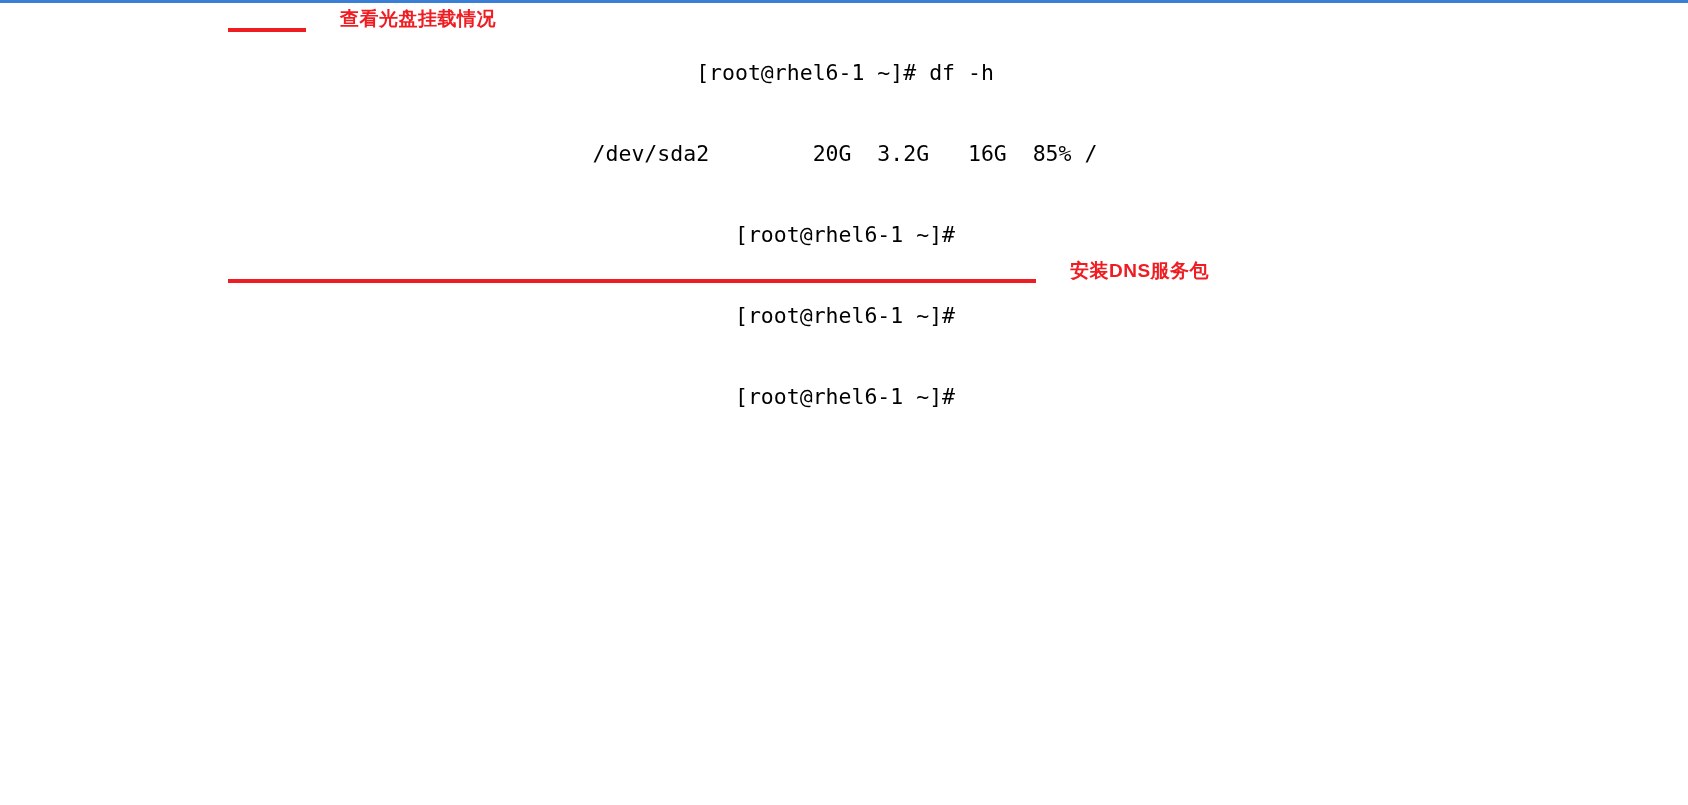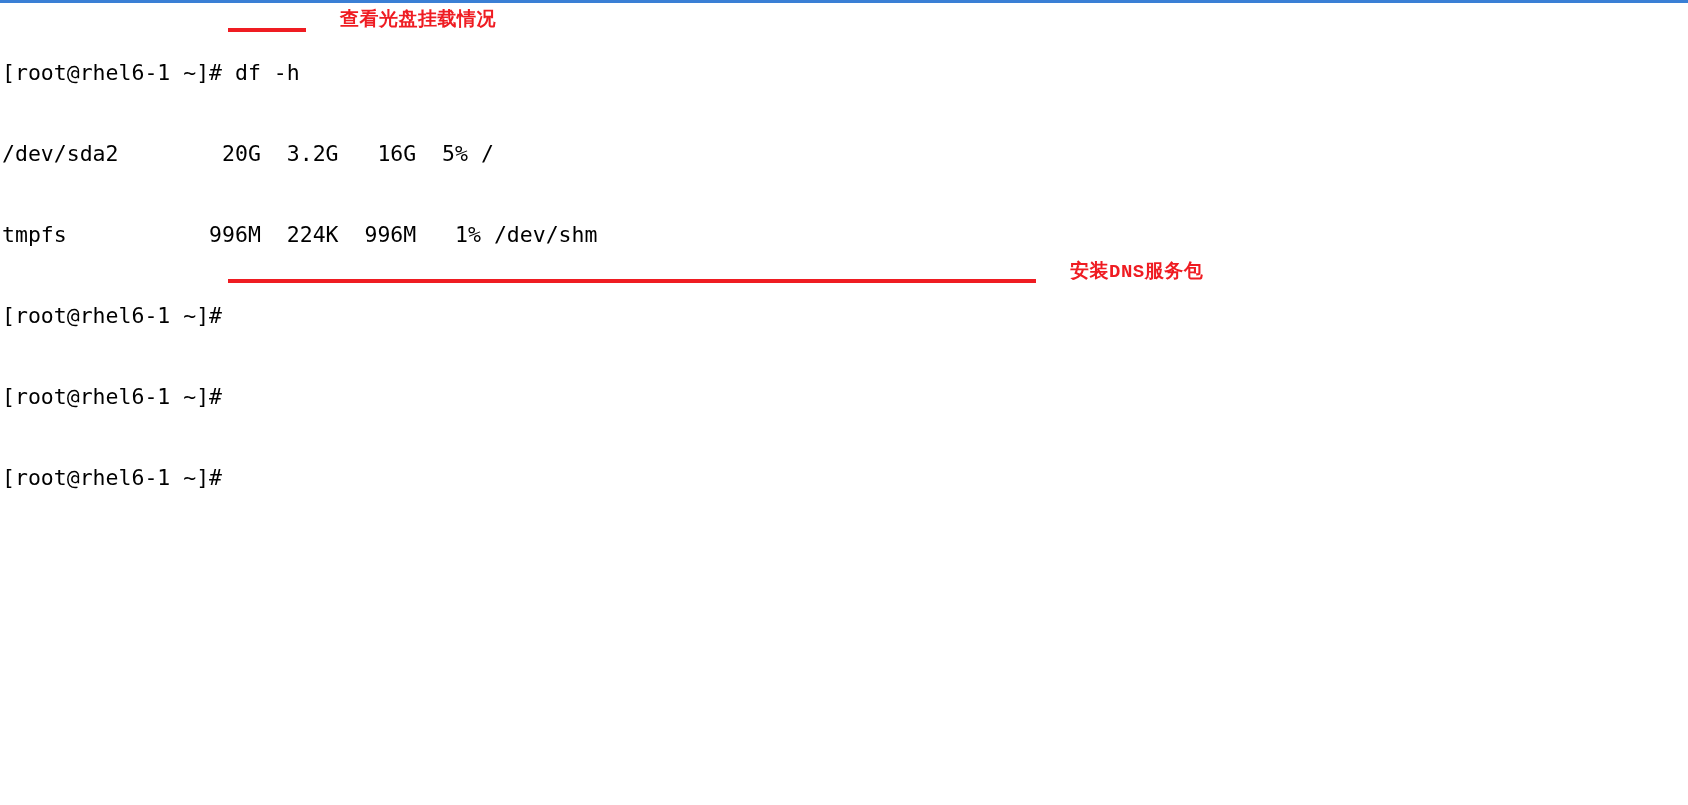--- a/index.html
+++ b/index.html
@@ -32,33 +32,34 @@
     width: 1688px;
     height: 802px;
     background: #ffffff;
     color: #000000;
     font-family: "DejaVu Sans Mono", "Liberation Mono", monospace;
     font-size: 21.5px;
     line-height: 27px;
     white-space: pre;
     padding: 2px 0 0 2px;
     box-sizing: border-box;
+    text-align: center;
   }
 
   .line {
     white-space: pre;
     height: 27px;
     position: relative;
   }
 
   
   .annotation {
     position: absolute;
     color: #ef1c22;
-    font-family: Liberation Mono, monospace;
+    font-family: Liberation Sans, sans-serif;
     font-weight: bold;
     font-size: 19px;
     letter-spacing: 0.5px;
     white-space: pre;
   }
   #annotation-disk {
     left: 340px;
     top: 6px;
   }
   #annotation-dns {
@@ -83,22 +84,21 @@
     width: 808px;
   }
 </style>
 </head>
 <body>
 
 <div id="top-border"></div>
 
 <div id="terminal">
   <div class="line">[root@rhel6-1 ~]# df -h</div>
-  <div class="line">/dev/sda2        20G  3.2G   16G  5% /</div>
-  <div class="line">tmpfs           996M  224K  996M   1% /dev/shm</div>
+  <div class="line">/dev/sda2        20G  3.2G   16G  85% /</div>
   <div class="line">[root@rhel6-1 ~]#</div>
   <div class="line">[root@rhel6-1 ~]#</div>
   <div class="line">[root@rhel6-1 ~]#</div>
   
   
   
   
   
 </div>
 

